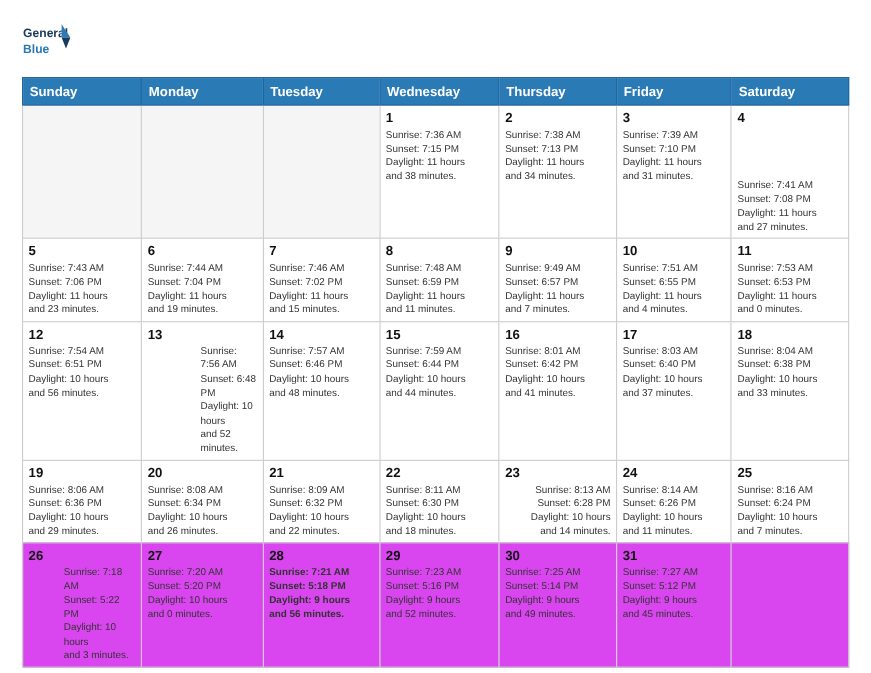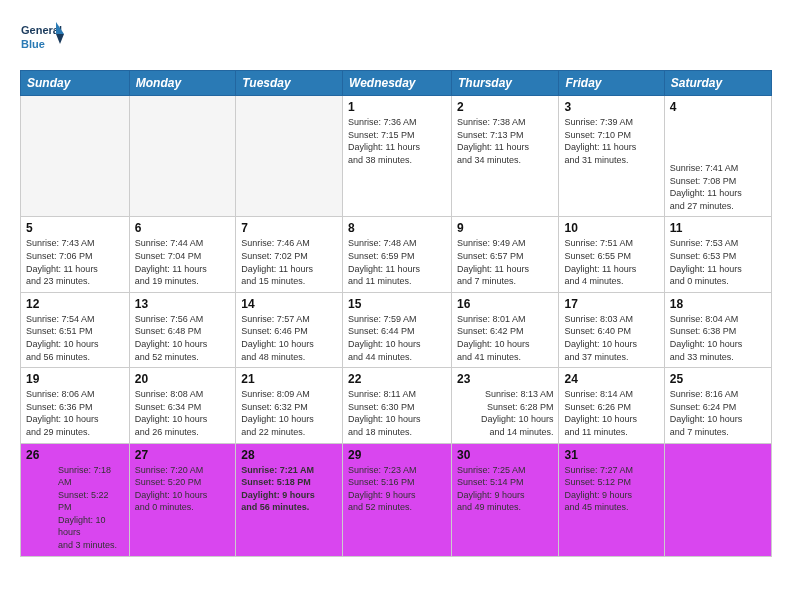--- a/index.html
+++ b/index.html
@@ -44,21 +44,20 @@
       border: 1px solid #bbb;
     }
     .calendar th {
       background: #2a7ab5;
       color: #fff;
       font-size: 12px;
       font-weight: bold;
       padding: 5px 6px;
       border: 1px solid #2266a0;
       text-align: left;
-      font-style: italic;
     }
     .calendar td {
       vertical-align: top;
       border: 1px solid #ccc;
       padding: 4px 5px;
       font-size: 9.5px;
       color: #222;
       width: 113px;
       min-height: 80px;
       background: #fff;
@@ -204,21 +203,21 @@
         <tr>
           <td>
             <span class="day-num">12</span>
             <div class="day-info" style="white-space: pre-line;">Sunrise: 7:54 AM
 Sunset: 6:51 PM
 Daylight: 10 hours
 and 56 minutes.</div>
           </td>
           <td>
             <span class="day-num">13</span>
-            <div class="day-info" style="white-space: pre-line;">Sunrise: 7:56 AM
+            <div class="day-info" style="white-space: pre-line; margin-left: 48px;">Sunrise: 7:56 AM
 Sunset: 6:48 PM
 Daylight: 10 hours
 and 52 minutes.</div>
           </td>
           <td>
             <span class="day-num">14</span>
             <div class="day-info" style="white-space: pre-line;">Sunrise: 7:57 AM
 Sunset: 6:46 PM
 Daylight: 10 hours
 and 48 minutes.</div>

